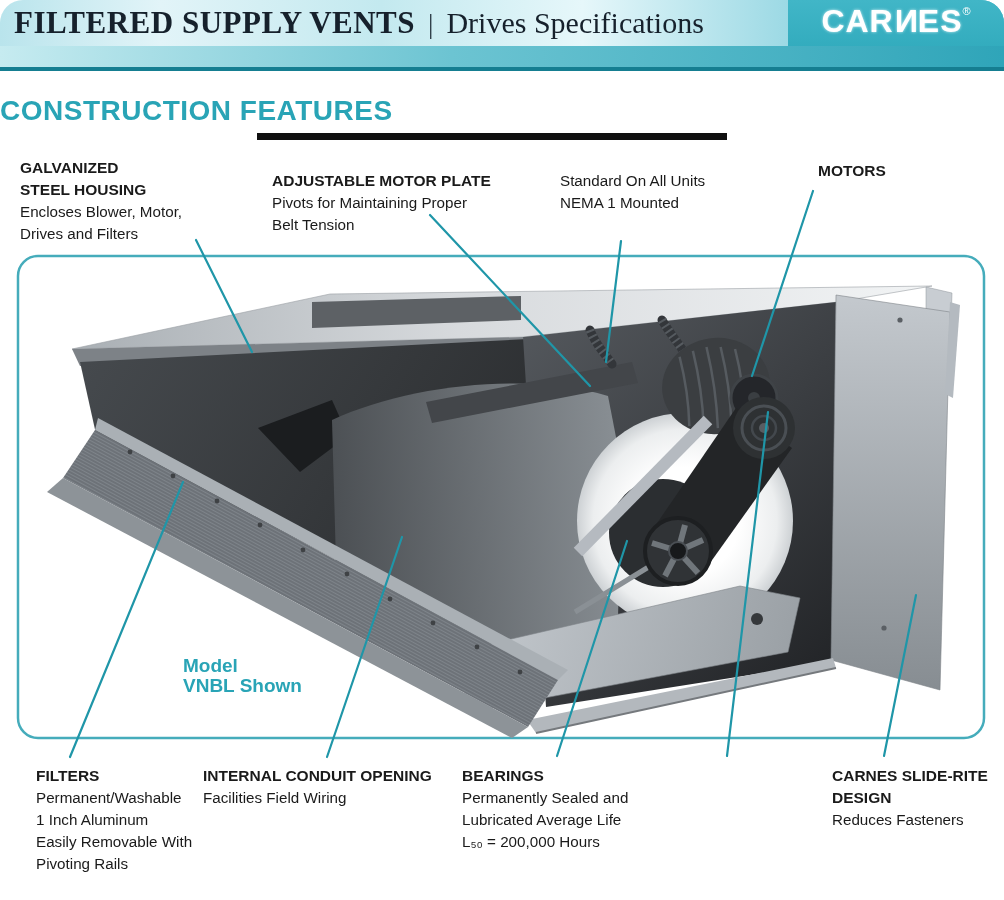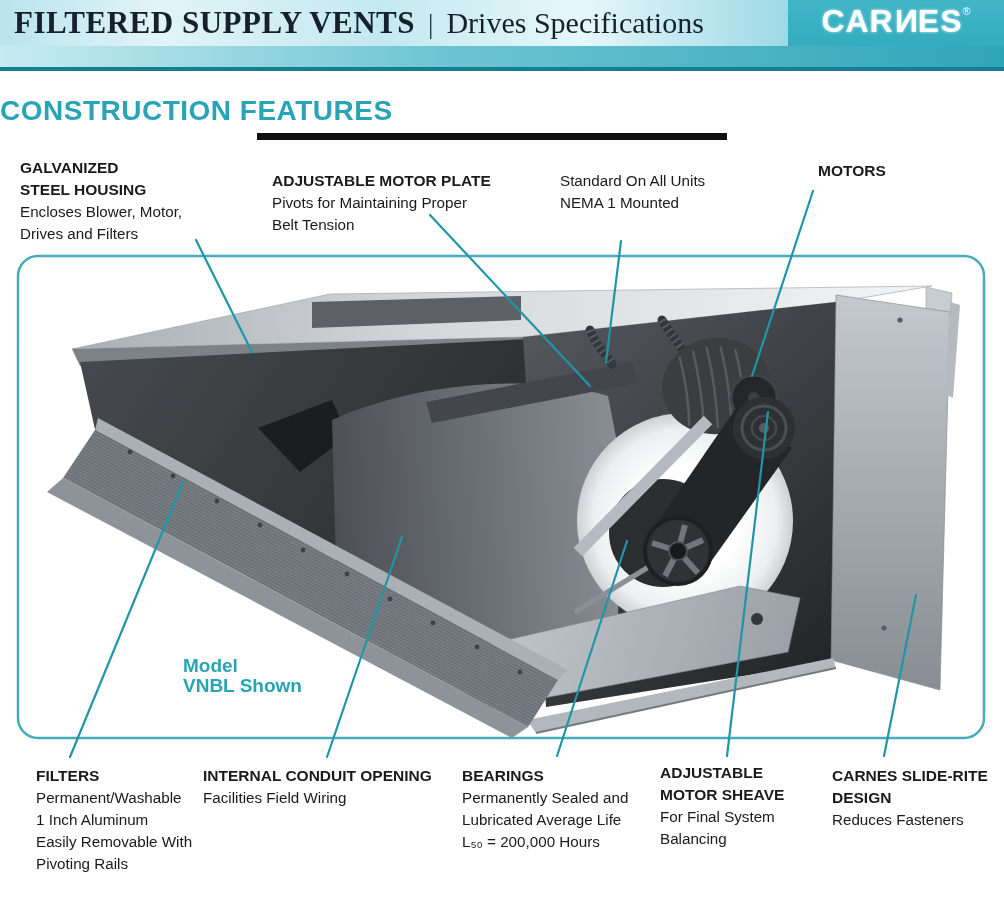--- a/index.html
+++ b/index.html
@@ -1,17 +1,17 @@
 <!DOCTYPE html>
 <html><head>
 <meta charset="utf-8">
 <style>
   html,body{margin:0;padding:0;background:#fff;}
   .page{position:relative;width:1004px;height:900px;overflow:hidden;background:#fff;
-        font-family:"Liberation Sans","DejaVu Sans",sans-serif;}
+        font-family:"Liberation Sans","DejaVu Sans",sans-serif;border-radius:23px;}
 
   
   .banner{position:absolute;left:0;top:0;width:1004px;height:46px;
     background:linear-gradient(90deg,#b9e4ec 0%,#e2f4f8 16%,#c3e9ef 38%,#e6f7fa 58%,#9edae5 78%,#49b5c6 100%);
     display:flex;align-items:center;}
   .banner-title{margin-left:14px;font-family:"Liberation Serif","DejaVu Serif",serif;color:#16212c;
     display:flex;align-items:baseline;white-space:nowrap;}
   .bt-main{font-size:31px;font-weight:bold;letter-spacing:.5px;}
   .bt-sep{font-size:27px;color:#2c3b46;margin:0 13px;}
   .bt-sub{font-size:30px;}
@@ -227,25 +227,19 @@
   <div class="co" style="left:203px;top:765px;width:245px">
     <div class="co-t">INTERNAL CONDUIT OPENING</div>
     <div class="co-b">Facilities Field Wiring</div>
   </div>
   <div class="co" style="left:462px;top:765px;width:195px">
     <div class="co-t">BEARINGS</div>
     <div class="co-b">Permanently Sealed and
 Lubricated Average Life
 L₅₀ = 200,000 Hours</div>
   </div>
-  <div class="co" style="left:660px;top:762px;width:145px">
-    <div class="co-t">ADJUSTABLE
-MOTOR SHEAVE</div>
-    <div class="co-b">For Final System
-Balancing</div>
-  </div>
   <div class="co" style="left:832px;top:765px;width:168px">
     <div class="co-t">CARNES SLIDE-RITE
 DESIGN</div>
     <div class="co-b">Reduces Fasteners</div>
   </div>
 
 </div>
 
 </body></html>

